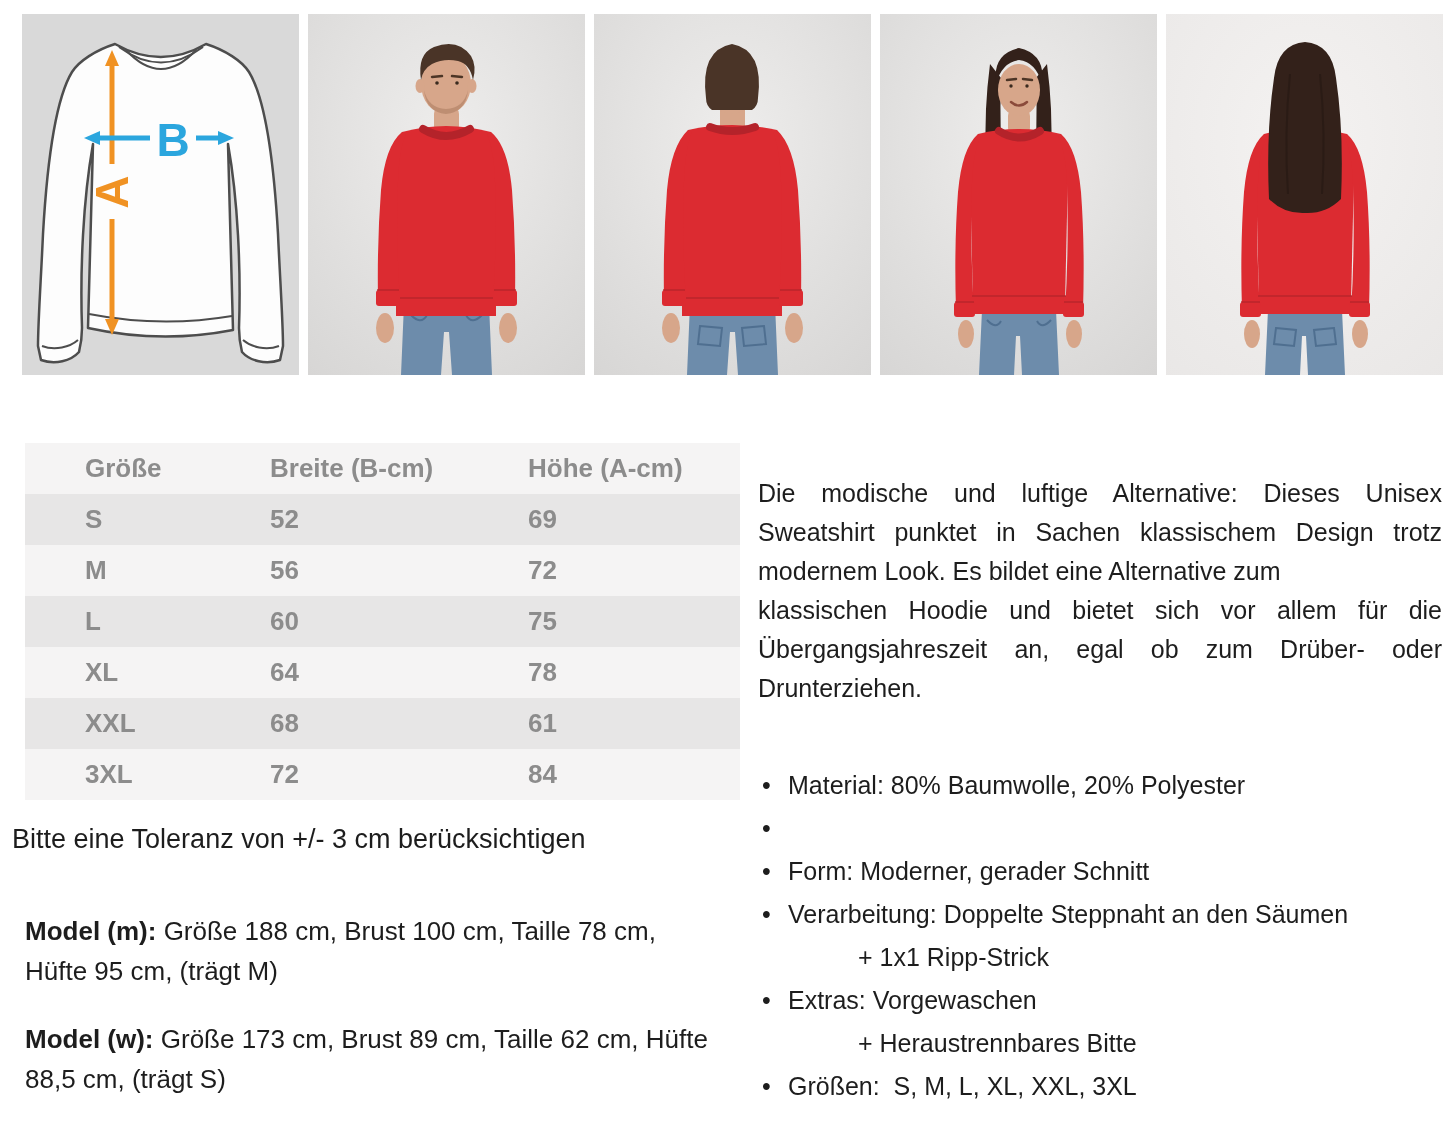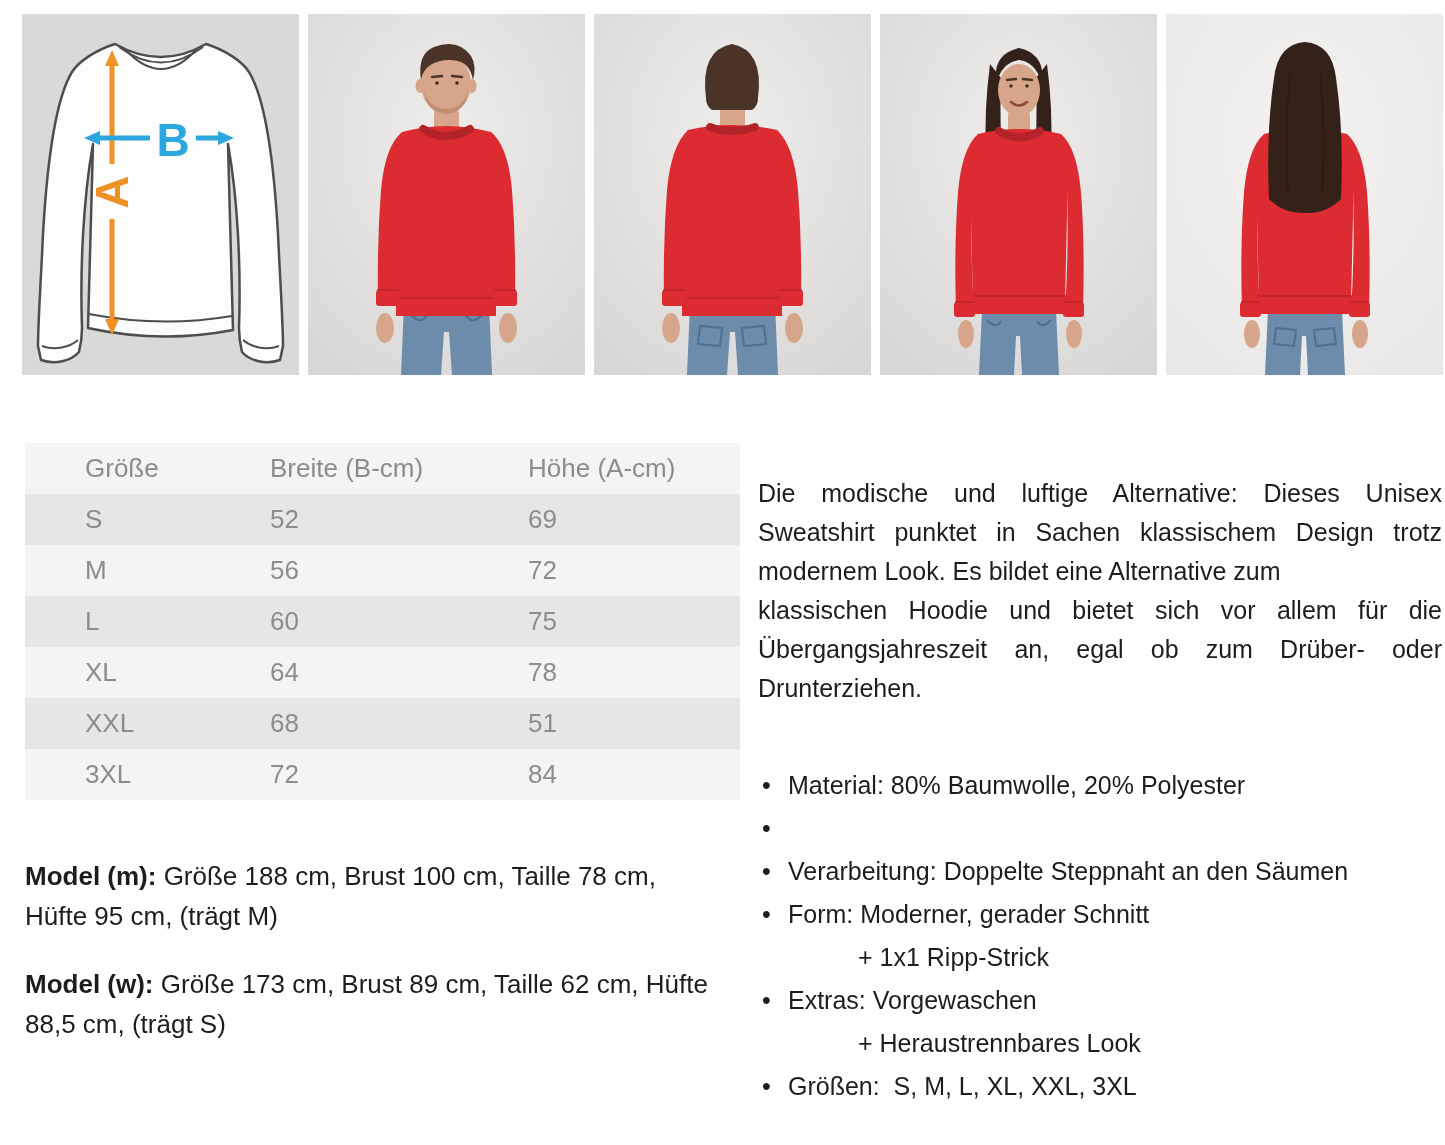--- a/index.html
+++ b/index.html
@@ -28,21 +28,21 @@
   .arrB{stroke:var(--arrow-blue,#2ba6de);stroke-width:5;}
   .arrB-h{fill:var(--arrow-blue,#2ba6de);}
   .lblA{fill:var(--arrow-orange,#f09223);font-size:46px;font-weight:700;}
   .lblB{fill:var(--arrow-blue,#2ba6de);font-size:46px;font-weight:700;}
 
   
   .left-col{position:absolute;left:12px;top:443px;width:728px;}
   table.size-table{margin-left:13px;width:715px;border-collapse:collapse;table-layout:fixed;
       font-size:26px;color:var(--table-text,#8c8c8c);}
   table.size-table th,table.size-table td{height:51px;padding:0;text-align:left;
-      vertical-align:middle;font-weight:400;}
+      vertical-align:middle;font-weight:700;}
   table.size-table th:first-child,table.size-table td:first-child{padding-left:60px;}
   table.size-table thead tr{background:var(--row-light,#f5f4f4);}
   table.size-table tbody tr:nth-child(odd){background:var(--row-dark,#e7e6e6);}
   table.size-table tbody tr:nth-child(even){background:var(--row-light,#f5f4f4);}
 
   .tolerance{margin:24px 0 0 0;font-size:27px;}
   .model-block{margin:56px 0 0 13px;font-size:26px;line-height:40px;width:700px;}
   .model-block.m2{margin-top:28px;}
   .model-block b{font-weight:700;}
 
@@ -261,61 +261,62 @@
             <td>75</td>
           </tr>
           <tr>
             <td>XL</td>
             <td>64</td>
             <td>78</td>
           </tr>
           <tr>
             <td>XXL</td>
             <td>68</td>
-            <td>51</td>
+            <td>61</td>
           </tr>
           <tr>
             <td>3XL</td>
             <td>72</td>
             <td>84</td>
           </tr>
         </tbody>
     </table>
 
+    <p class="tolerance">Bitte eine Toleranz von +/- 3 cm berücksichtigen</p>
 
     <p class="model-block m1"><b>Model (m):</b><span> Größe 188 cm, Brust 100 cm, Taille 78 cm, Hüfte 95 cm, (trägt M)</span></p>
 
     <p class="model-block m2"><b>Model (w):</b><span> Größe 173 cm, Brust 89 cm, Taille 62 cm, Hüfte 88,5 cm, (trägt S)</span></p>
   </div>
 
   <div class="right-col">
     <p class="desc">Die modische und luftige Alternative: Dieses Unisex Sweatshirt punktet in Sachen klassischem Design trotz modernem Look. Es bildet eine Alternative zum
 klassischen Hoodie und bietet sich vor allem für die Übergangsjahreszeit an, egal ob zum Drüber- oder Drunterziehen.</p>
     <ul class="features">
         <li class="main">
           <span class="bullet"></span>
           <span class="ftext">Material: 80% Baumwolle, 20% Polyester</span>
         </li>
         <li class="main">
           <span class="bullet"></span>
         </li>
         <li class="main">
           <span class="bullet"></span>
+          <span class="ftext">Form: Moderner, gerader Schnitt</span>
+        </li>
+        <li class="main">
+          <span class="bullet"></span>
           <span class="ftext">Verarbeitung: Doppelte Steppnaht an den Säumen</span>
         </li>
-        <li class="main">
-          <span class="bullet"></span>
-          <span class="ftext">Form: Moderner, gerader Schnitt</span>
-        </li>
         <li class="subline">+ 1x1 Ripp-Strick</li>
         <li class="main">
           <span class="bullet"></span>
           <span class="ftext">Extras: Vorgewaschen</span>
         </li>
-        <li class="subline">+ Heraustrennbares Look</li>
+        <li class="subline">+ Heraustrennbares Bitte</li>
         <li class="main">
           <span class="bullet"></span>
           <span class="ftext">Größen:&nbsp; S, M, L, XL, XXL, 3XL</span>
         </li>
       </ul>
   </div>
 
 </div>
 
 </body></html>

